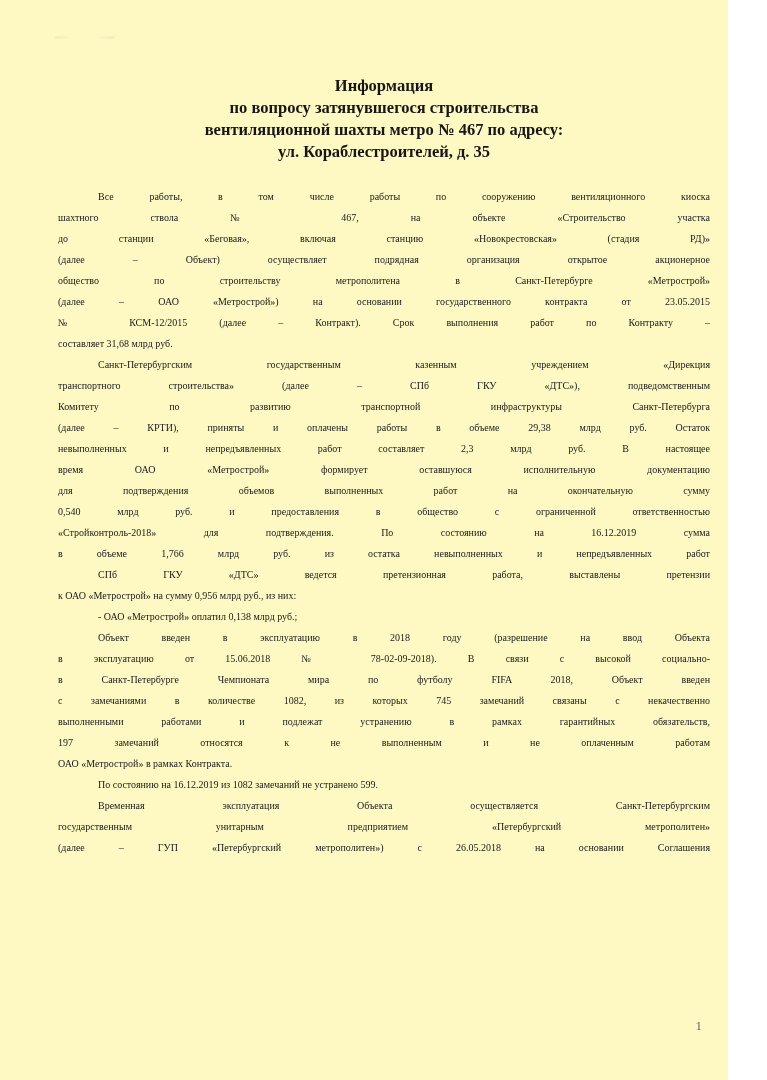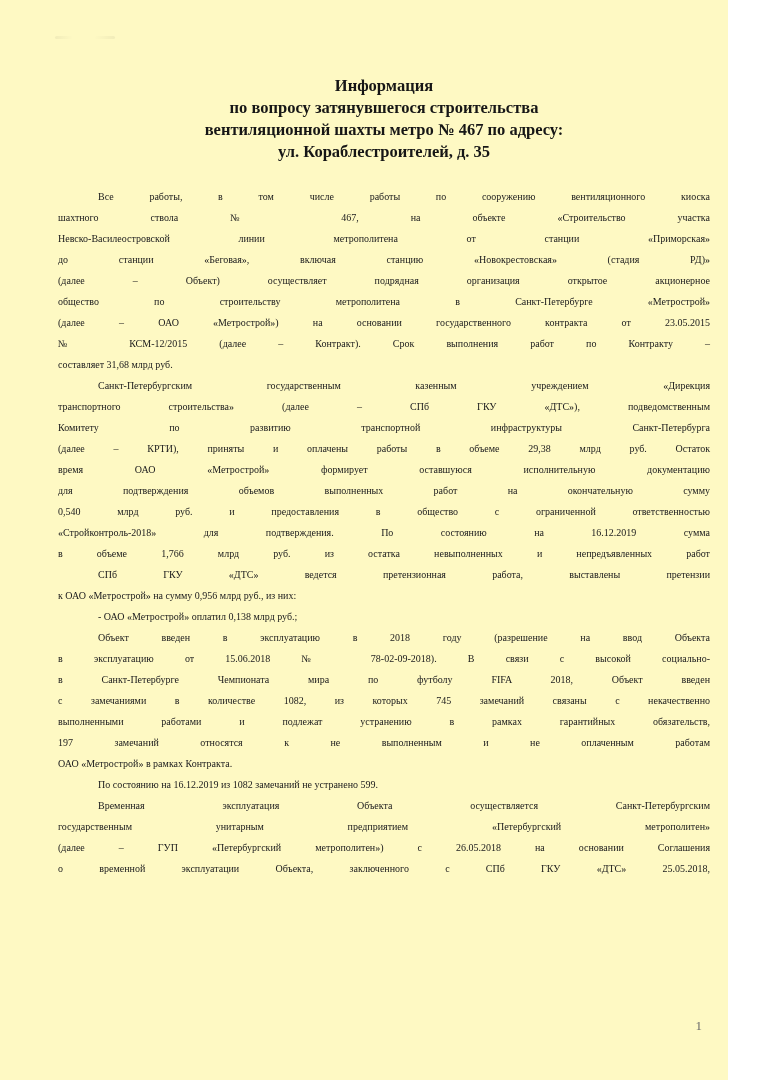--- a/index.html
+++ b/index.html
@@ -73,33 +73,33 @@
   <div class="doc-title">
       <div class="title-line">Информация</div>
       <div class="title-line">по вопросу затянувшегося строительства</div>
       <div class="title-line">вентиляционной шахты метро № 467 по адресу:</div>
       <div class="title-line">ул. Кораблестроителей, д. 35</div>
     </div>
   <div class="doc-body">
       <div class="paragraph">
         <div class="line indent">Все работы, в том числе работы по сооружению вентиляционного киоска</div>
         <div class="line">шахтного ствола № 467, на объекте «Строительство участка</div>
-        <div class="line">Невско-Василеостровской линии метрополитена от станции «Приморская»</div>
         <div class="line">до станции «Беговая», включая станцию «Новокрестовская» (стадия РД)»</div>
         <div class="line">(далее – Объект) осуществляет подрядная организация открытое акционерное</div>
         <div class="line">общество по строительству метрополитена в Санкт-Петербурге «Метрострой»</div>
         <div class="line">(далее – ОАО «Метрострой») на основании государственного контракта от 23.05.2015</div>
         <div class="line">№ КСМ-12/2015 (далее – Контракт). Срок выполнения работ по Контракту –</div>
         <div class="line last">составляет 31,68 млрд руб.</div>
       </div>
       <div class="paragraph">
         <div class="line indent">Санкт-Петербургским государственным казенным учреждением «Дирекция</div>
         <div class="line">транспортного строительства» (далее – СПб ГКУ «ДТС»), подведомственным</div>
         <div class="line">Комитету по развитию транспортной инфраструктуры Санкт-Петербурга</div>
         <div class="line">(далее – КРТИ), приняты и оплачены работы в объеме 29,38 млрд руб. Остаток</div>
+        <div class="line">невыполненных и непредъявленных работ составляет 2,3 млрд руб. В настоящее</div>
         <div class="line">время ОАО «Метрострой» формирует оставшуюся исполнительную документацию</div>
         <div class="line">для подтверждения объемов выполненных работ на окончательную сумму</div>
         <div class="line">0,540 млрд руб. и предоставления в общество с ограниченной ответственностью</div>
         <div class="line">«Стройконтроль-2018» для подтверждения. По состоянию на 16.12.2019 сумма</div>
         <div class="line">в объеме 1,766 млрд руб. из остатка невыполненных и непредъявленных работ</div>
       </div>
       <div class="paragraph">
         <div class="line indent">СПб ГКУ «ДТС» ведется претензионная работа, выставлены претензии</div>
         <div class="line last">к ОАО «Метрострой» на сумму 0,956  млрд руб., из них:</div>
       </div>
@@ -115,17 +115,16 @@
         <div class="line">197 замечаний относятся к не выполненным и не оплаченным работам</div>
         <div class="line last">ОАО «Метрострой» в рамках Контракта.</div>
       </div>
       <div class="paragraph">
         <div class="line last indent">По состоянию на 16.12.2019 из 1082 замечаний не устранено 599.</div>
       </div>
       <div class="paragraph">
         <div class="line indent">Временная эксплуатация Объекта осуществляется Санкт-Петербургским</div>
         <div class="line">государственным унитарным предприятием «Петербургский метрополитен»</div>
         <div class="line">(далее – ГУП «Петербургский метрополитен») с 26.05.2018 на основании Соглашения</div>
-        <div class="line">о временной эксплуатации Объекта, заключенного с СПб ГКУ «ДТС» 25.05.2018,</div>
       </div>
     </div>
   <div class="page-number">1</div>
 </div>
 
 </body></html>

